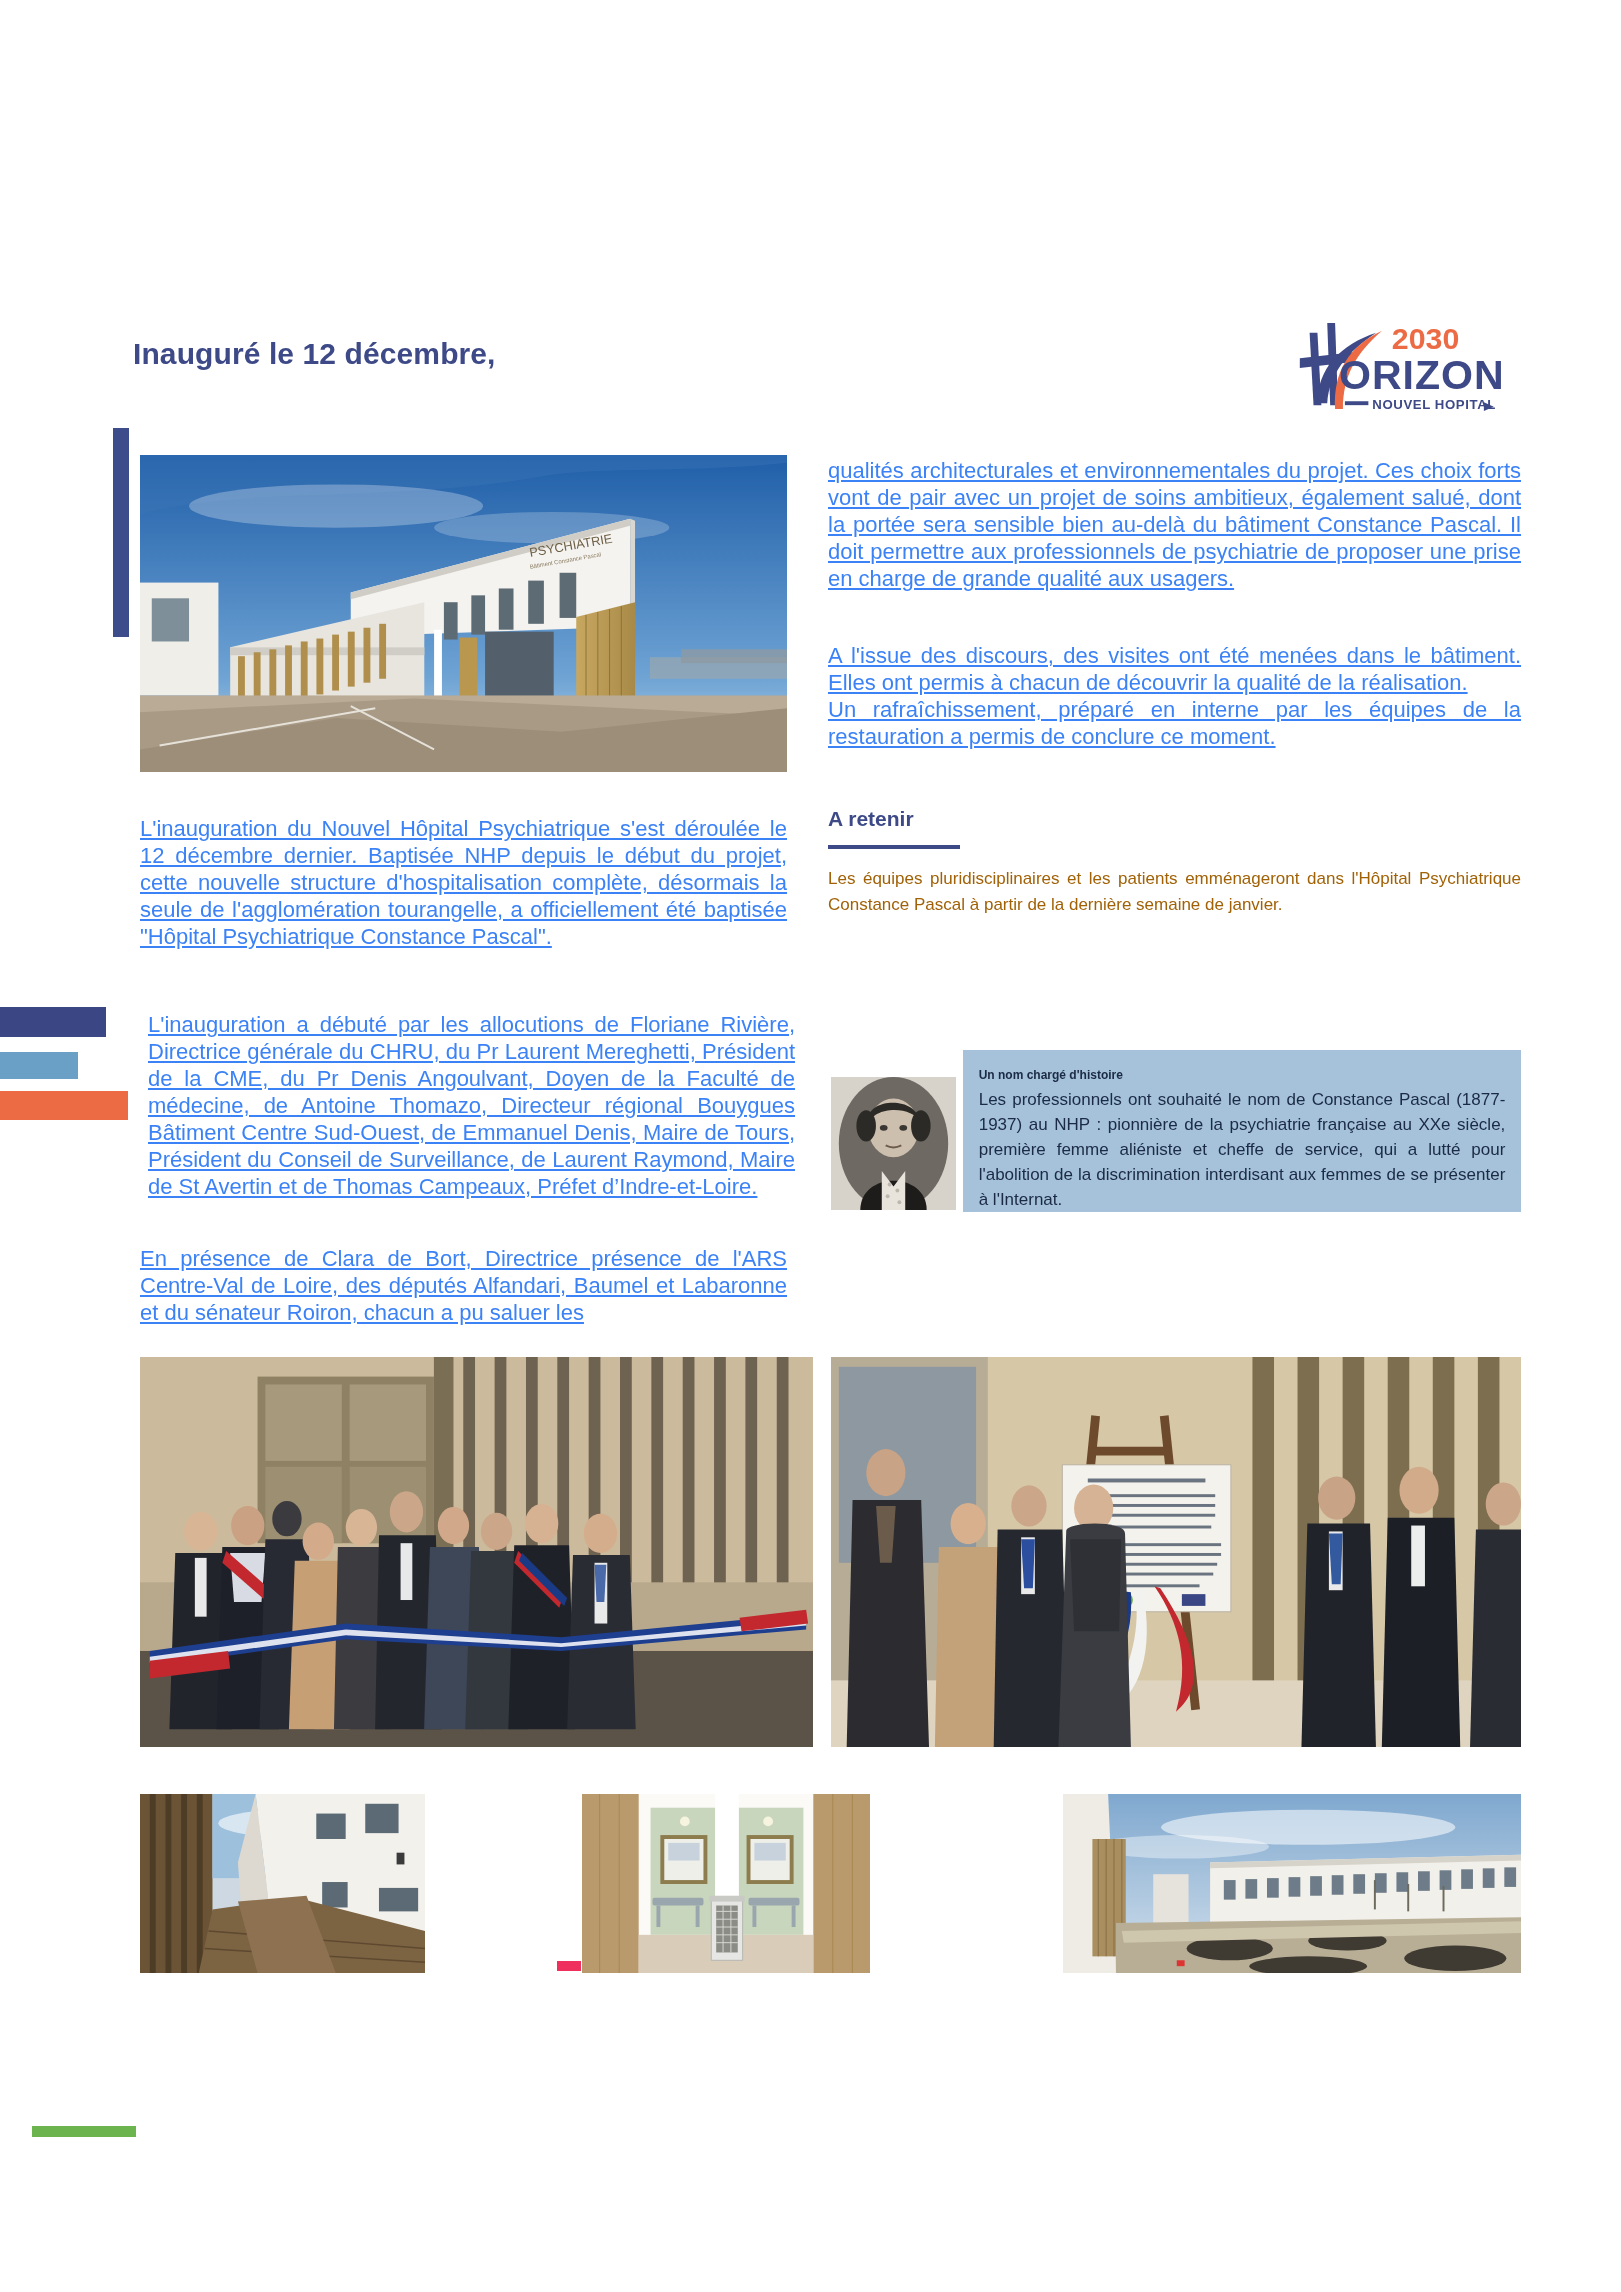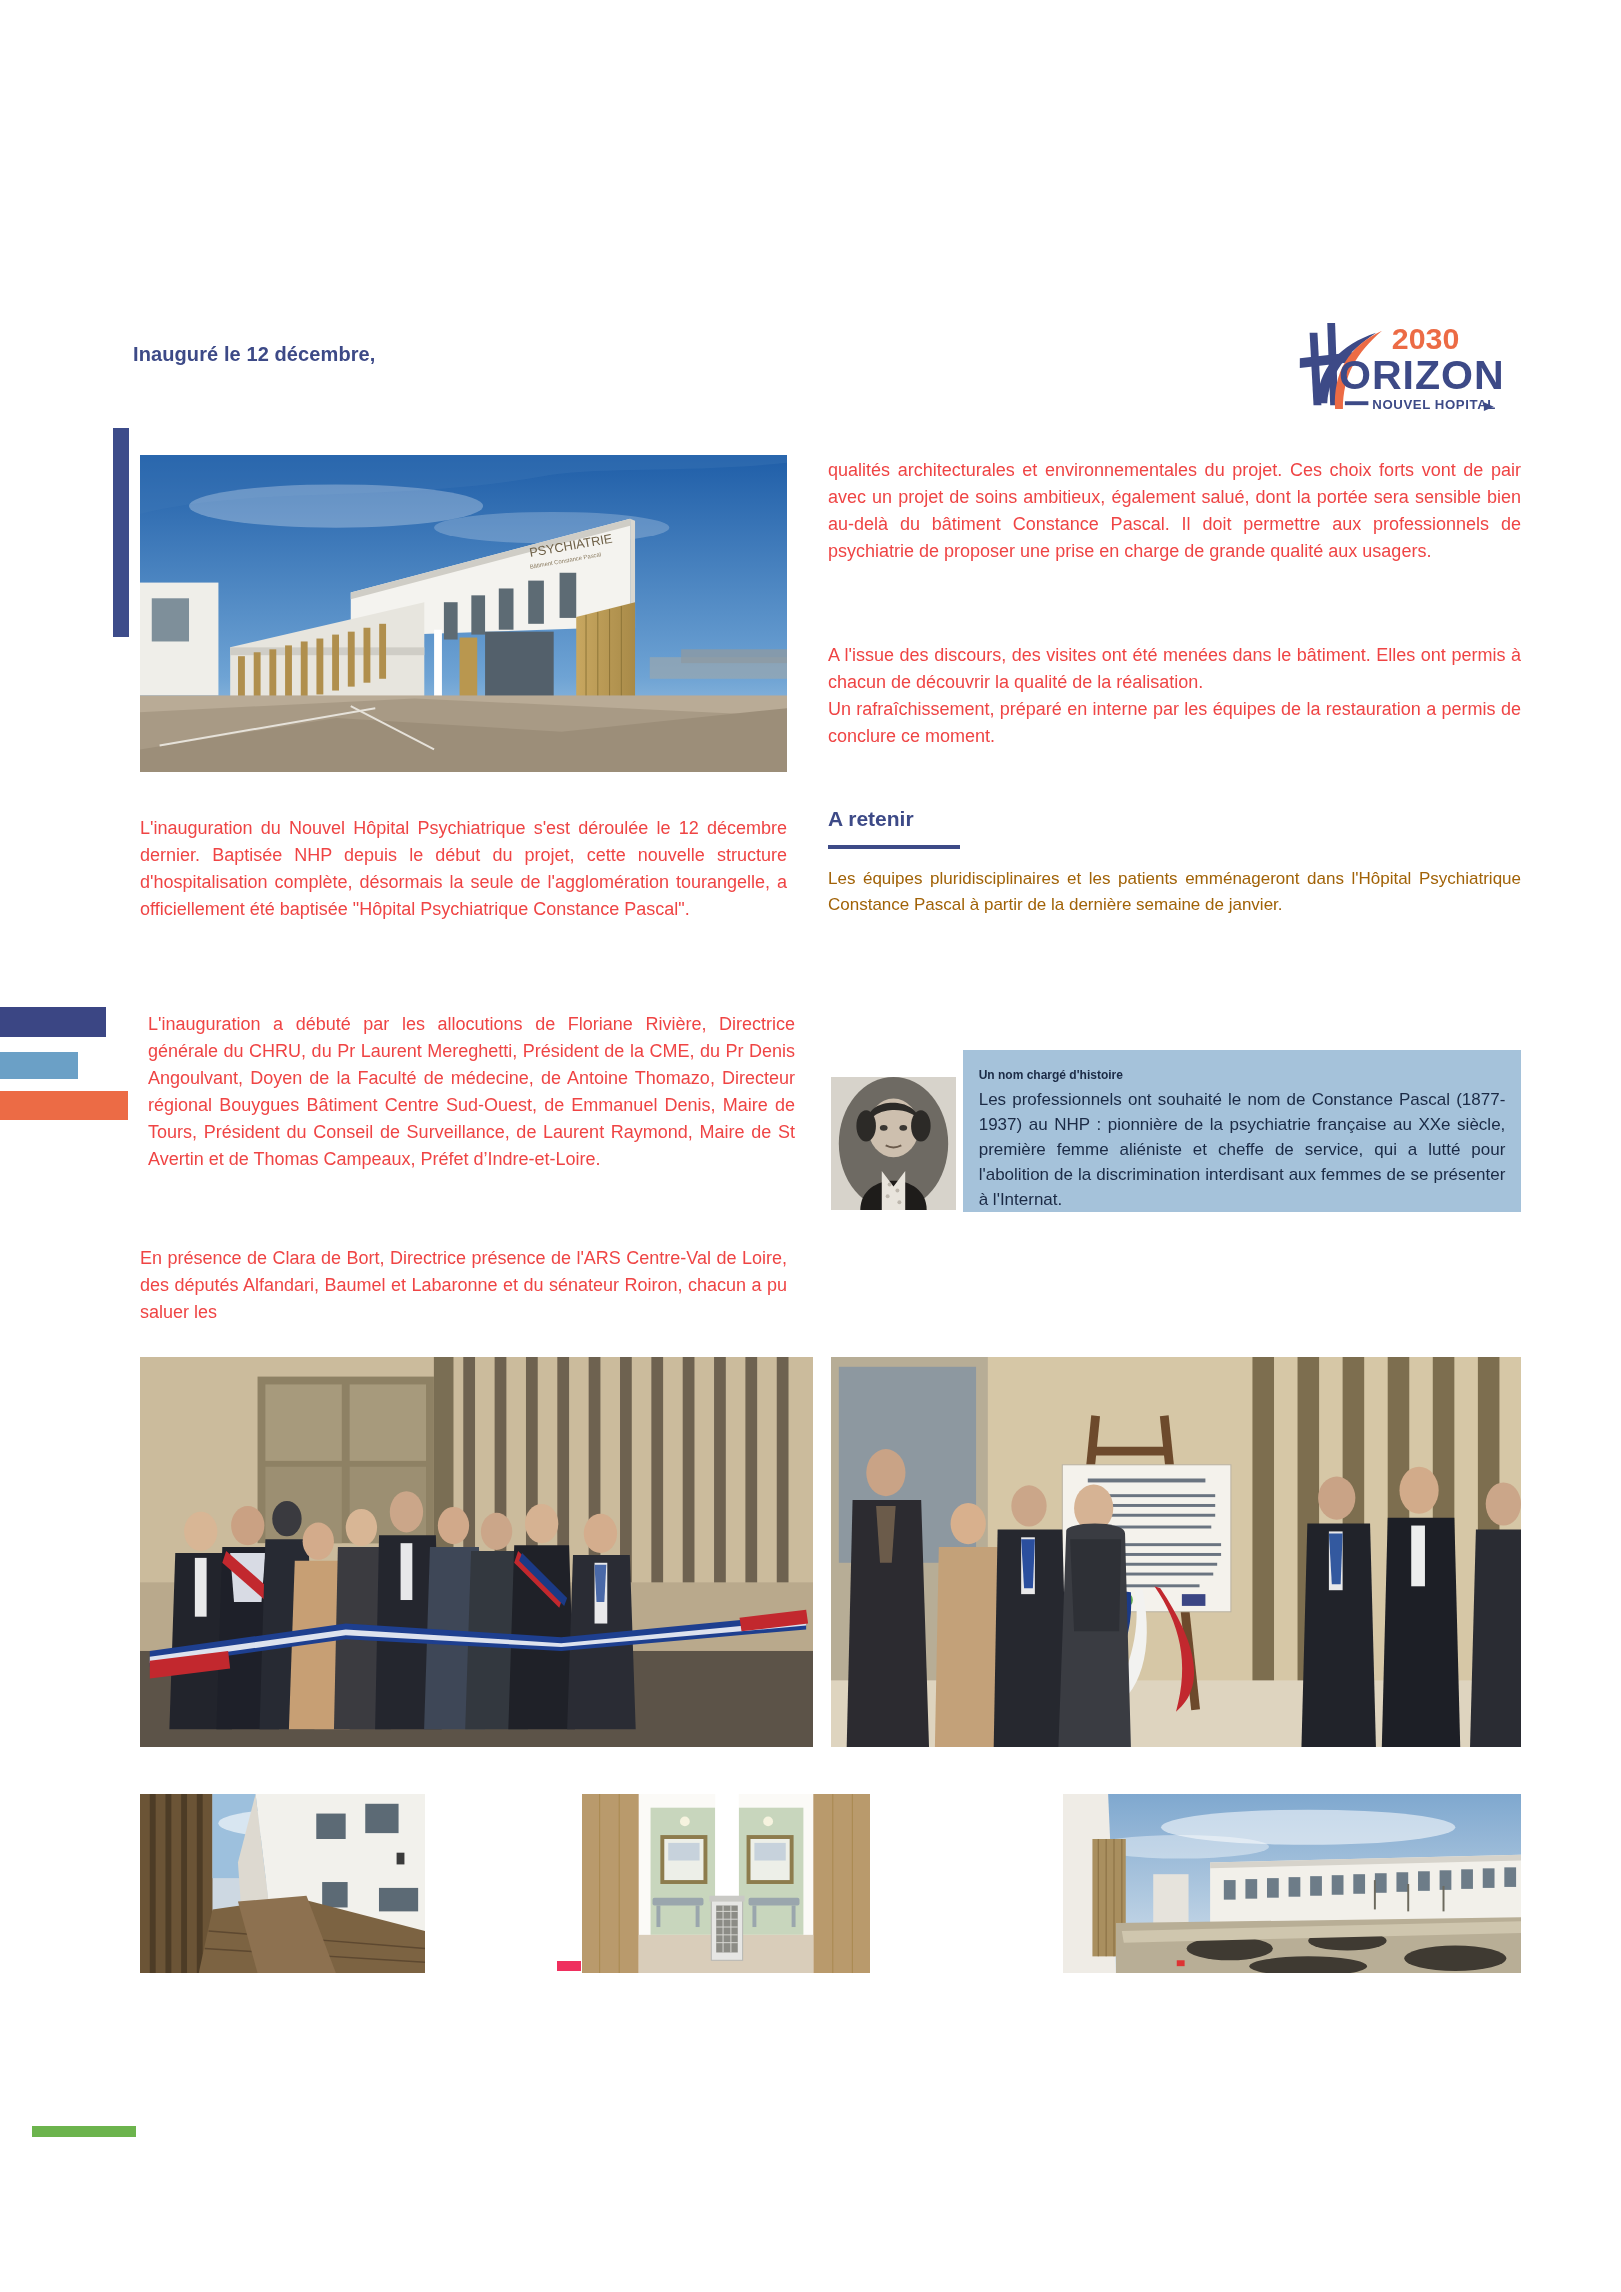--- a/index.html
+++ b/index.html
@@ -18,21 +18,21 @@
   }
   .bar-stack-1 { position:absolute; left:0; top:1007px; width:106px; height:30px; background:#3b4684; }
   .bar-stack-2 { position:absolute; left:0; top:1052px; width:78px; height:27.4px; background:#6ba0c6; }
   .bar-stack-3 { position:absolute; left:0; top:1091px; width:128px; height:29px; background:#ec6b45; }
   .bar-green   { position:absolute; left:32px; top:2126px; width:104px; height:10.8px; background:#6cb44d; }
   .mark-pink   { position:absolute; left:557px; top:1961px; width:23.5px; height:9.8px; background:#ef2f5e; }
 
   
   .title {
     position:absolute; left:133px; top:335px; width:1098px;
-    color:#3d4a87; font-size:20px; font-weight:bold; line-height:38px;
+    color:#3d4a87; font-size:30px; font-weight:bold; line-height:38px;
     letter-spacing:0.1px;
   }
   .logo { position:absolute; left:1292px; top:319px; width:235px; height:96px; }
 
   
   .photo { position:absolute; overflow:hidden; background:#d9d9d9; }
   .photo svg { display:block; width:100%; height:100%; }
 
   #photo-building { left:140px; top:455px; width:647px; height:317px; }
   #photo-ribbon   { left:140px; top:1357px; width:673px; height:390px; }
@@ -42,22 +42,22 @@
   #photo-court    { left:1063px; top:1794px; width:200px; height:179px; }
   
   #photo-corridor { width:285px; height:179px; }
   #photo-room     { left:582px; width:288px; height:179px; }
   #photo-court    { left:1063px; width:458px; height:179px; }
 
   #photo-portrait { left:831px; top:1077px; width:125px; height:133px; }
 
   
   .col-text {
-    color:#ef4444; font-size:18px; line-height:27px;
-    text-align:justify; text-justify:inter-word;
+    color:#3b82f6; font-size:22px; line-height:27px;
+    text-align:justify; text-justify:inter-word;text-decoration:underline;
   }
   #left-p1 { position:absolute; left:140px; top:815px; width:647px; }
   #left-p2 { position:absolute; left:148px; top:1011px; width:647px; }
   #left-p3 { position:absolute; left:140px; top:1245px; width:647px; }
 
   #right-p1 { position:absolute; left:828px; top:457px; width:693px; }
   #right-p2 { position:absolute; left:828px; top:642px; width:693px; }
 
   
   .retenir-head {

